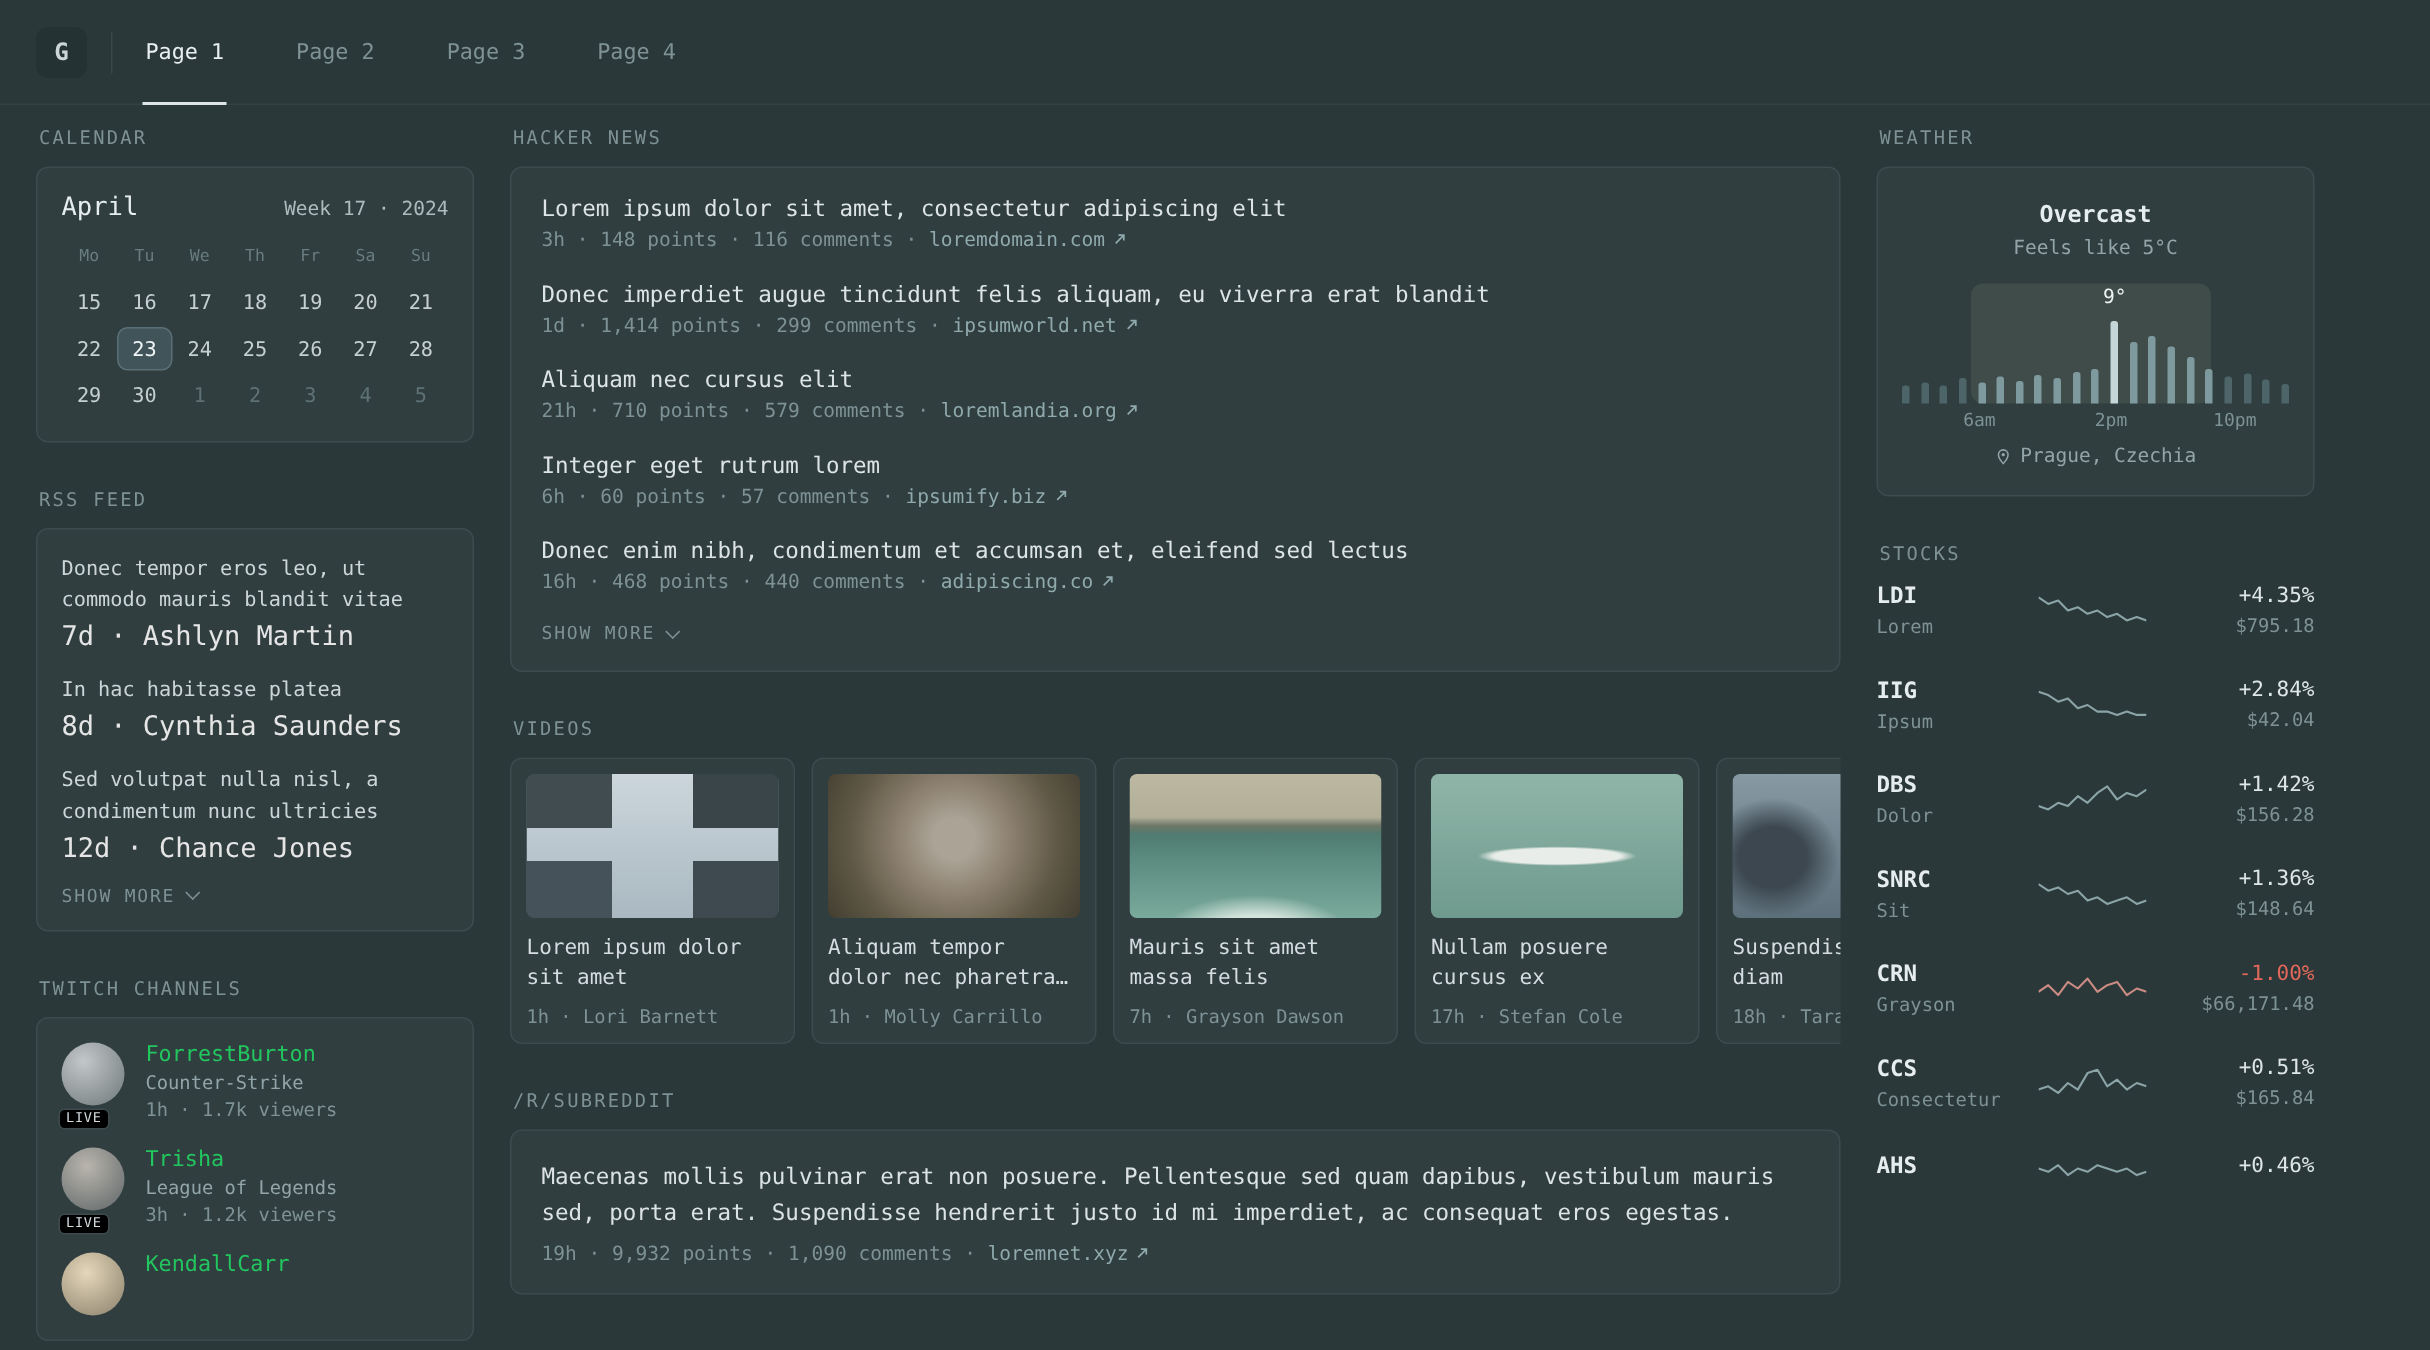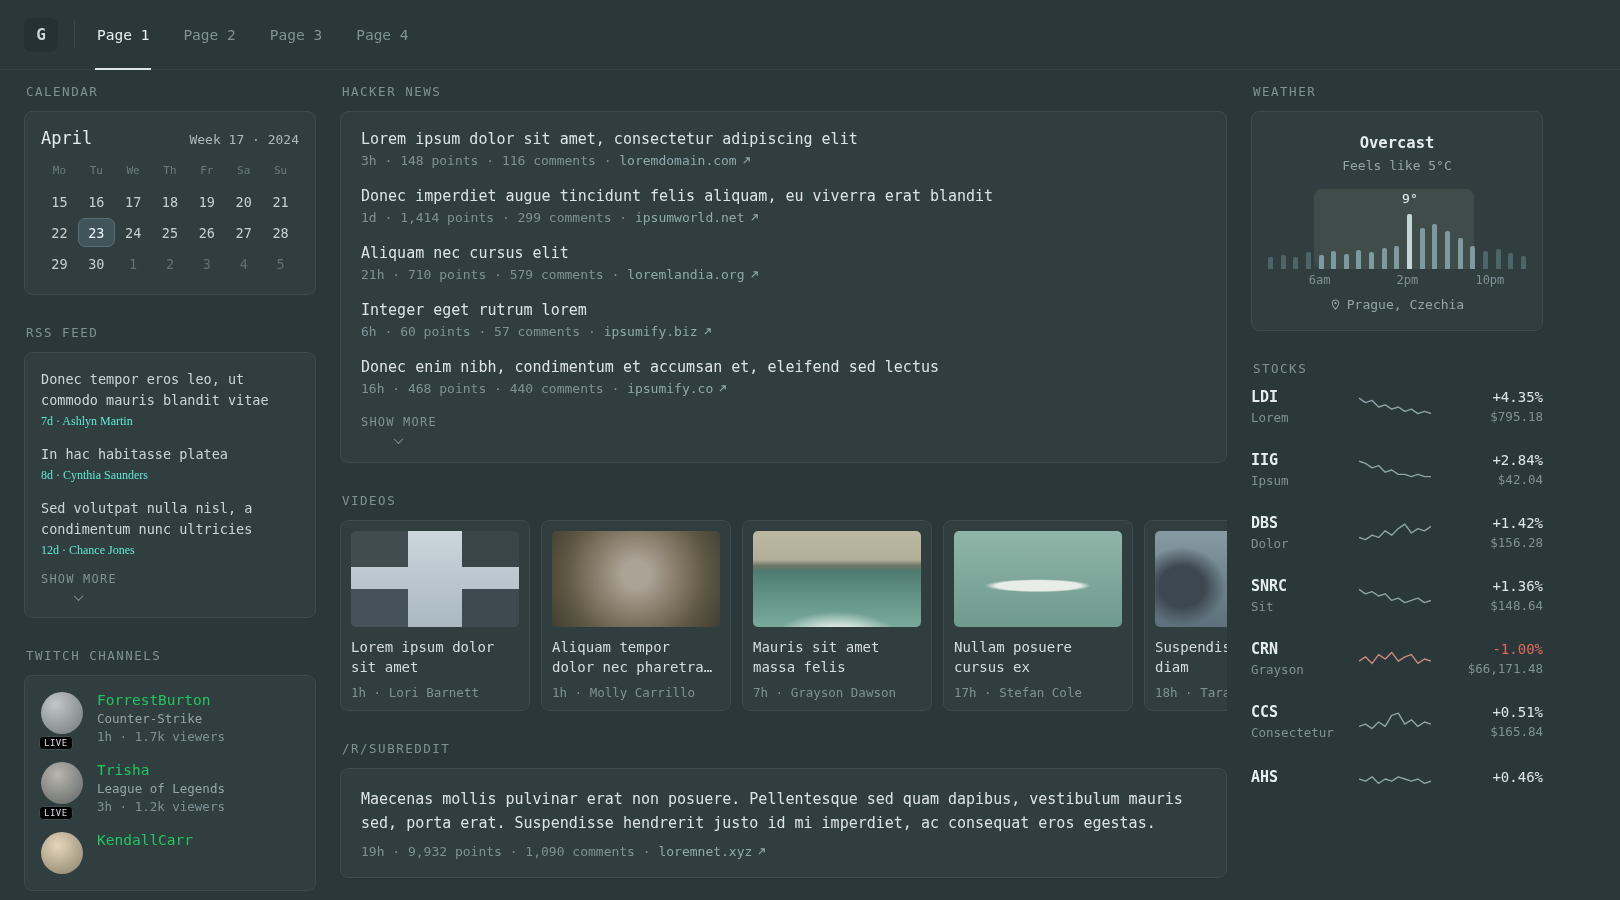--- a/index.html
+++ b/index.html
@@ -12,21 +12,21 @@
   .topbar {
     height:70px; display:flex; align-items:center;
     padding:0 24px; border-bottom:1px solid #344143;
   }
   .logo {
     width:34px; height:34px; border-radius:8px; background:#253234;
     display:flex; align-items:center; justify-content:center;
     font-weight:bold; font-size:16px; color:#ccd6d8; flex:none;
   }
   .topbar-sep { width:1px; height:28px; background:#3a4749; margin:0 20px 0 16px; }
-  .tabs { display:flex; gap:30px; height:100%;text-align:right; }
+  .tabs { display:flex; gap:44px; height:100%;text-align:right; }
   .tab {
     position:relative; height:100%; display:flex; align-items:center;
     color:#7e9295; font-size:14.5px; cursor:pointer; padding:0 2px; text-decoration:none;
   }
   .tab.active { color:#e9eff0; }
   .tab.active::after {
     content:""; position:absolute; left:0; right:0; bottom:-1px; height:2px; background:#dde5e7;
   }
   
   .content {
@@ -37,21 +37,21 @@
   .widget-label {
     font-size:12.5px; font-weight:normal; letter-spacing:1.5px;
     color:#7e9295; margin:0 0 12px 2px;
   }
   .card {
     background:#303e40; border:1px solid #3c4b4d; border-radius:8px; padding:16px;
   }
   .show-more {
     background:none; border:none; color:#7e9295; font-family:inherit;
     font-size:12px; letter-spacing:1.2px; display:flex; align-items:center;
-    gap:8px; cursor:pointer; margin-top:14px; padding:0;flex-direction:column;
+    gap:8px; cursor:pointer; margin-top:14px; padding:0;
   }
   .chev {
     width:7px; height:7px; border-right:1.5px solid currentColor;
     border-bottom:1.5px solid currentColor; transform:rotate(45deg) translate(-1px,-1px);
     display:inline-block;
   }
   .ext-arrow { display:inline-block; margin-left:5px; color:inherit; }
   .ext-arrow svg { display:inline-block; vertical-align:baseline; }
   
   .cal-head { display:flex; justify-content:space-between; align-items:baseline; margin-bottom:10px; }
@@ -62,21 +62,21 @@
   .cal-day {
     height:29px; display:flex; align-items:center; justify-content:center;
     font-size:13.5px; color:#c6d0d2; border-radius:7px;
   }
   .cal-day.muted { color:#5e7174; }
   .cal-day.selected { background:#40545a; border:1px solid #5a7076; color:#eff4f5; }
   
   .rss-item { margin-bottom:15px; }
   .rss-item:last-of-type { margin-bottom:0; }
   .rss-title { font-size:13.5px; line-height:1.55; color:#ccd6d8; cursor:pointer; display:block; text-decoration:none; }
-  .rss-meta { font-size:12px; color:#5eead4; margin-top:3px;font-family:Liberation Serif, serif; }
+  .rss-meta { font-size:18px; color:#e5e5e5; margin-top:3px; }
   
   .tw-row { display:flex; gap:14px; margin-bottom:18px; cursor:pointer; }
   .tw-row:last-of-type { margin-bottom:0; }
   .avatar-wrap { position:relative; width:42px; flex:none; }
   .avatar { width:42px; height:42px; border-radius:50%; }
   .av1 { background:radial-gradient(circle at 35% 30%, #c3c7c9, #6e7879); }
   .av2 { background:radial-gradient(circle at 40% 30%, #b9b5ad, #5e6567); }
   .av3 { background:radial-gradient(circle at 40% 32%, #e4d7bb, #8a7f6a); }
   .live-badge {
     position:absolute; left:-2px; bottom:-6px; background:#000000;
@@ -331,21 +331,21 @@
               <a class="hn-domain"><span>ipsumify.biz</span><span class="ext-arrow"><svg viewBox="0 0 10 10" width="9" height="9">
                       <path d="M2 8 L8 2 M4 2 H8 V6" stroke="currentColor" fill="none" stroke-width="1.3"></path>
                     </svg></span></a>
             </div>
           </article>
 
           <article class="hn-item">
             <a class="hn-title">Donec enim nibh, condimentum et accumsan et, eleifend sed lectus</a>
             <div class="hn-meta">
               <span>16h · 468 points · 440 comments</span>
-              <a class="hn-domain"><span>ipsumify.co</span><span class="ext-arrow"><svg viewBox="0 0 10 10" width="9" height="9">
+              <a class="hn-domain"><span>adipiscing.co</span><span class="ext-arrow"><svg viewBox="0 0 10 10" width="9" height="9">
                       <path d="M2 8 L8 2 M4 2 H8 V6" stroke="currentColor" fill="none" stroke-width="1.3"></path>
                     </svg></span></a>
             </div>
           </article>
 
           <button class="show-more">
             <span>SHOW MORE</span>
             <i class="chev"></i>
           </button>
         </div>

